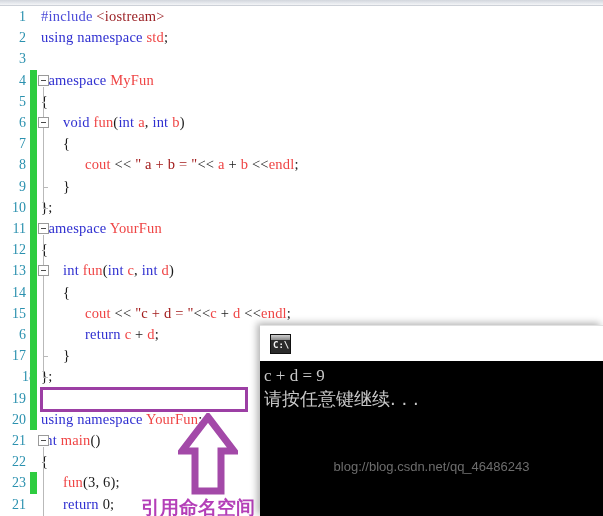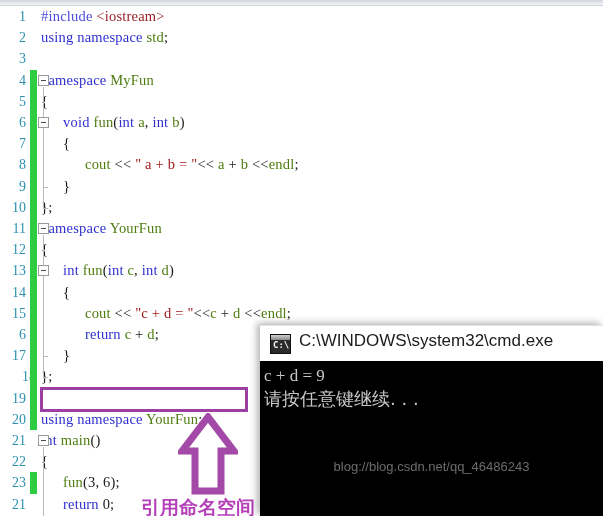--- a/index.html
+++ b/index.html
@@ -33,21 +33,21 @@
     position:absolute;left:41px;
     font-size:14.5px;line-height:21.2px;
     color:#1a1a1a;
     font-family:"Liberation Serif","DejaVu Serif",serif;
     letter-spacing:0.2px;
   }
   .kw{color:#2f2fd0;}
   .str{color:#a21b1b;}
   .prep{color:#4b4bd8;}
   .hdr{color:#9b2226;}
-  .id{color:#4d7c0f;margin-top:36px;}
+  .id{color:#ef4444;margin-top:36px;}
 
   
   .foldbox{
     position:absolute;width:11px;height:11px;
     border:1px solid #9a9a9a;background:#ffffff;
     box-sizing:border-box;
   }
   .foldbox:after{
     content:"";position:absolute;left:2px;top:4px;width:5px;height:1px;
     background:#4a4a4a;
@@ -228,21 +228,20 @@
 
   <div id="annot">引用命名空间</div>
 </div>
 
 <div id="cmd">
   <div id="cmd-title">
     <div id="cmd-icon">
       <div class="bar"></div>
       <div class="txt">C:\</div>
     </div>
-    <div id="cmd-title-text">C:\WINDOWS\system32\cmd.exe</div>
   </div>
   <div id="cmd-body">
     <div id="cmd-out">
         <div class="cmdline" style="top: 4px;">c + d = 9</div>
         <div class="cmdline cn" style="top: 27px; text-align: center;">请按任意键继续. . .</div>
       </div>
     <div id="watermark">blog://blog.csdn.net/qq_46486243</div>
   </div>
 </div>
 

